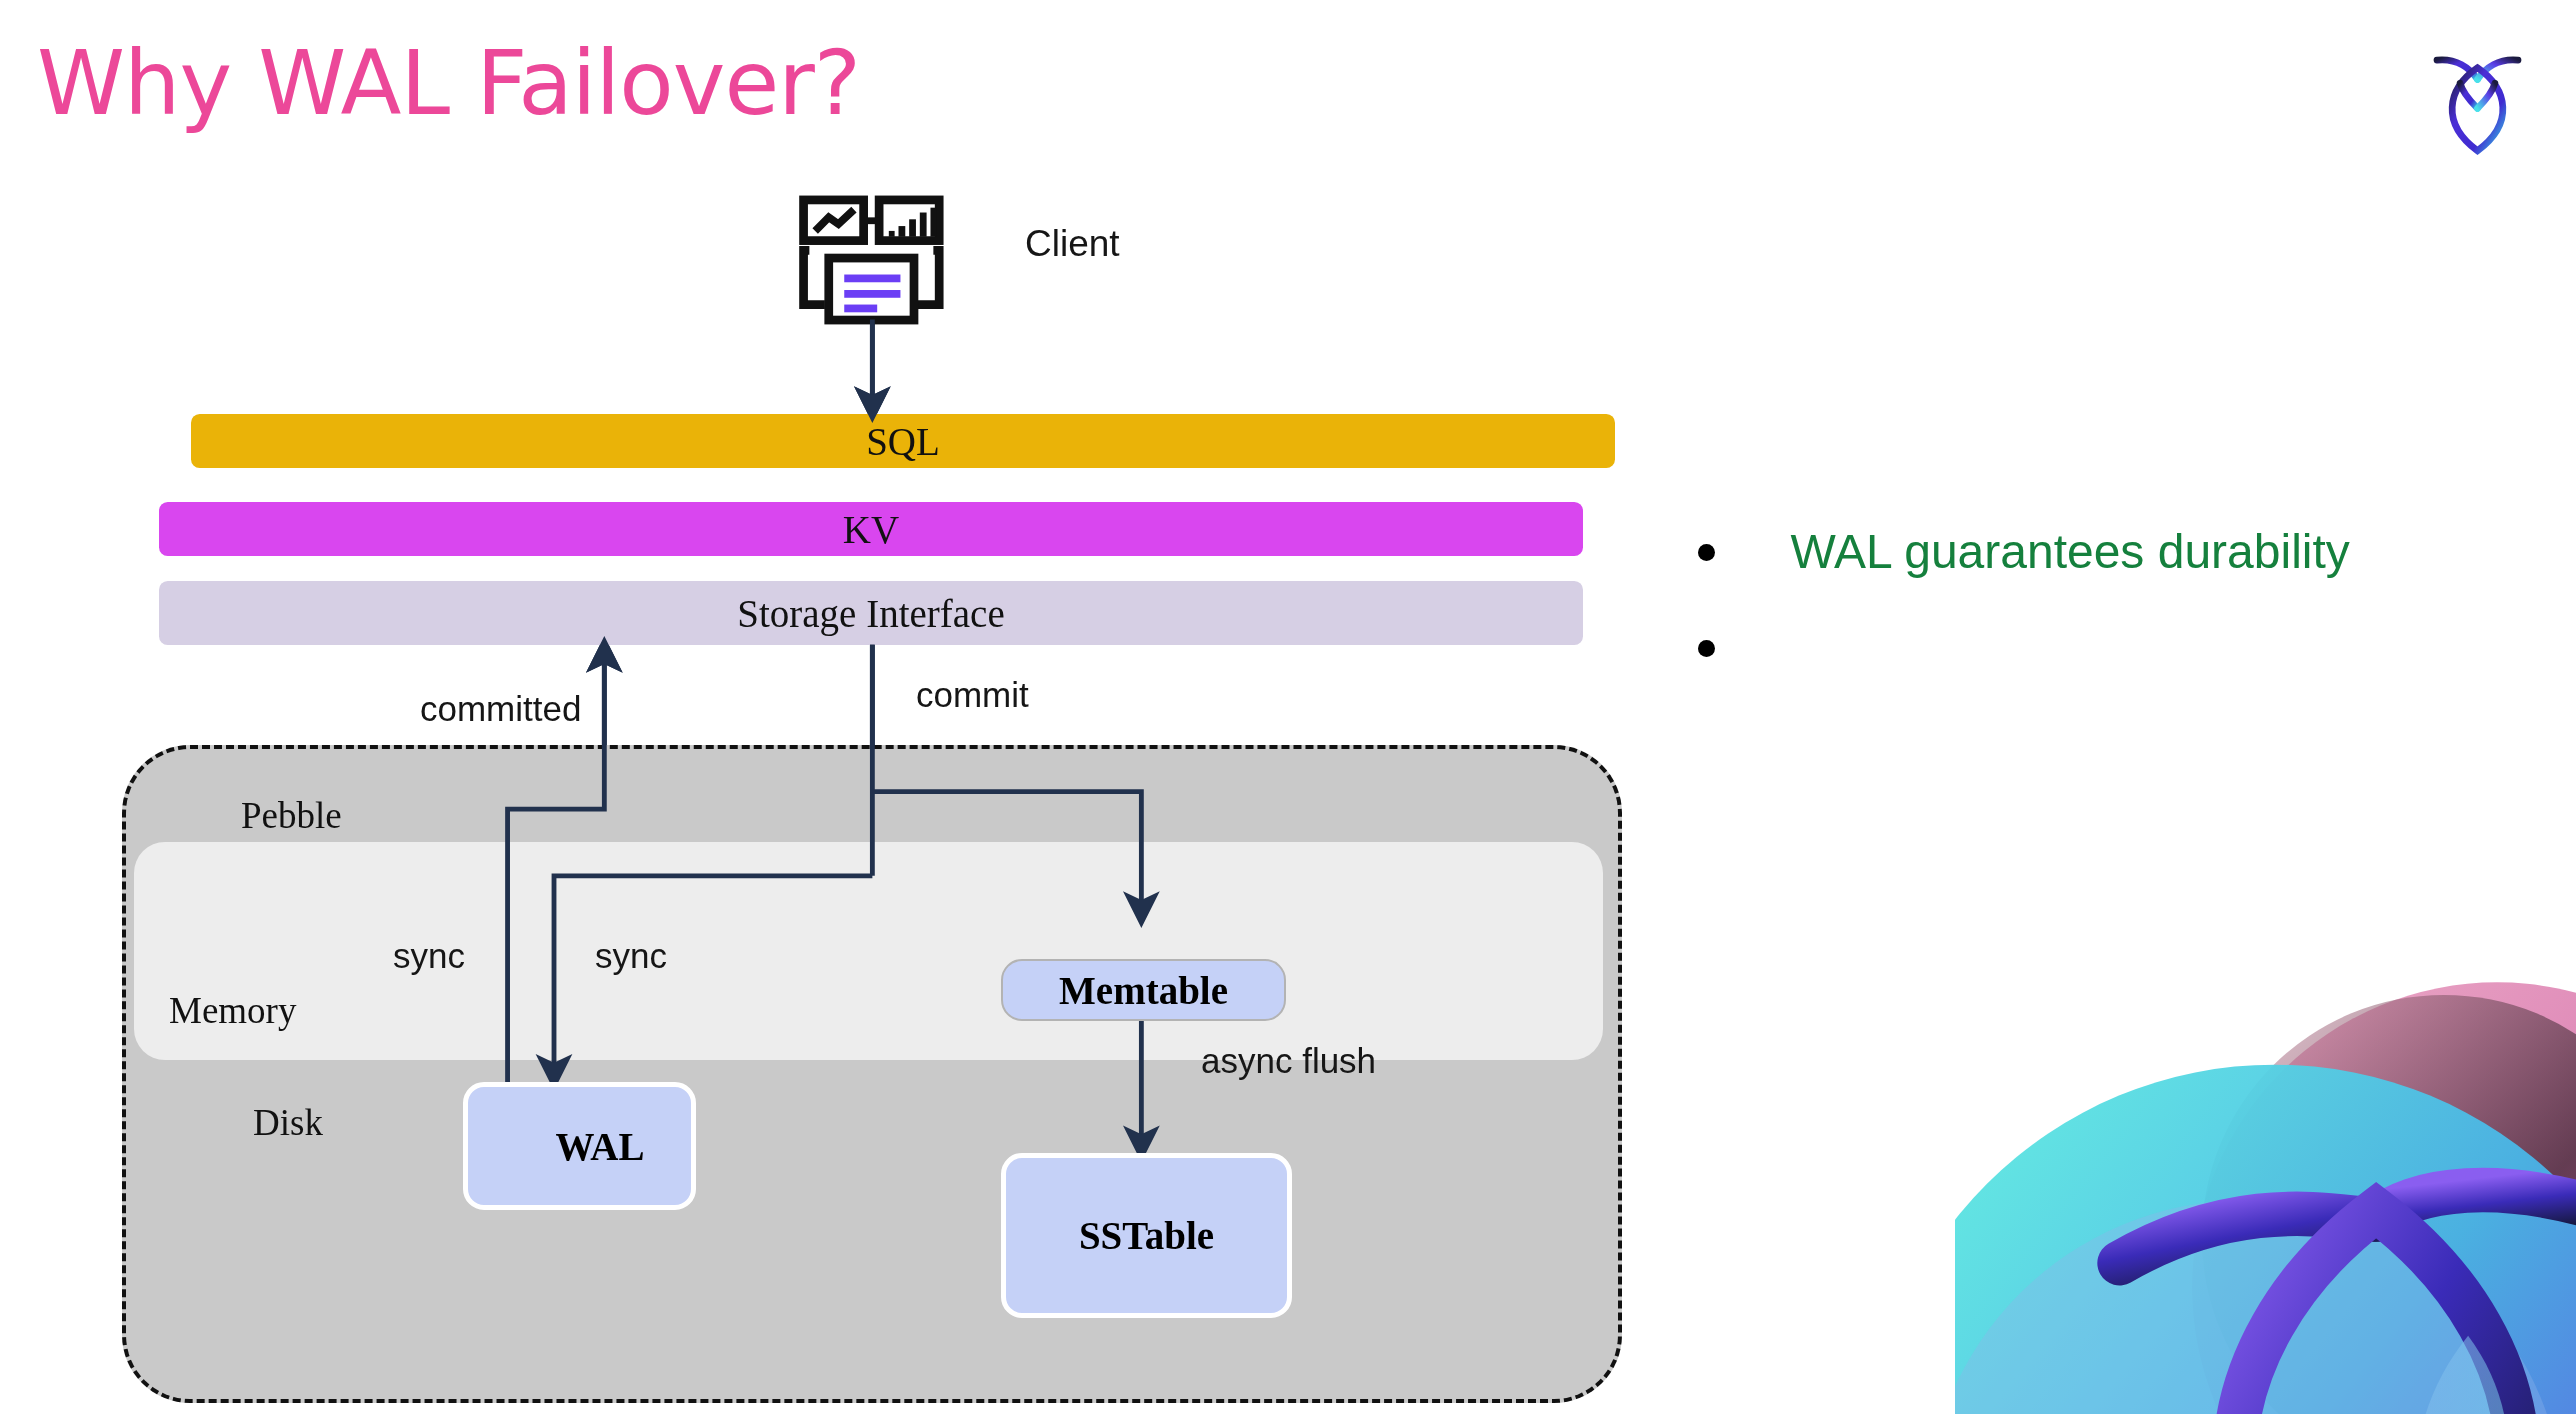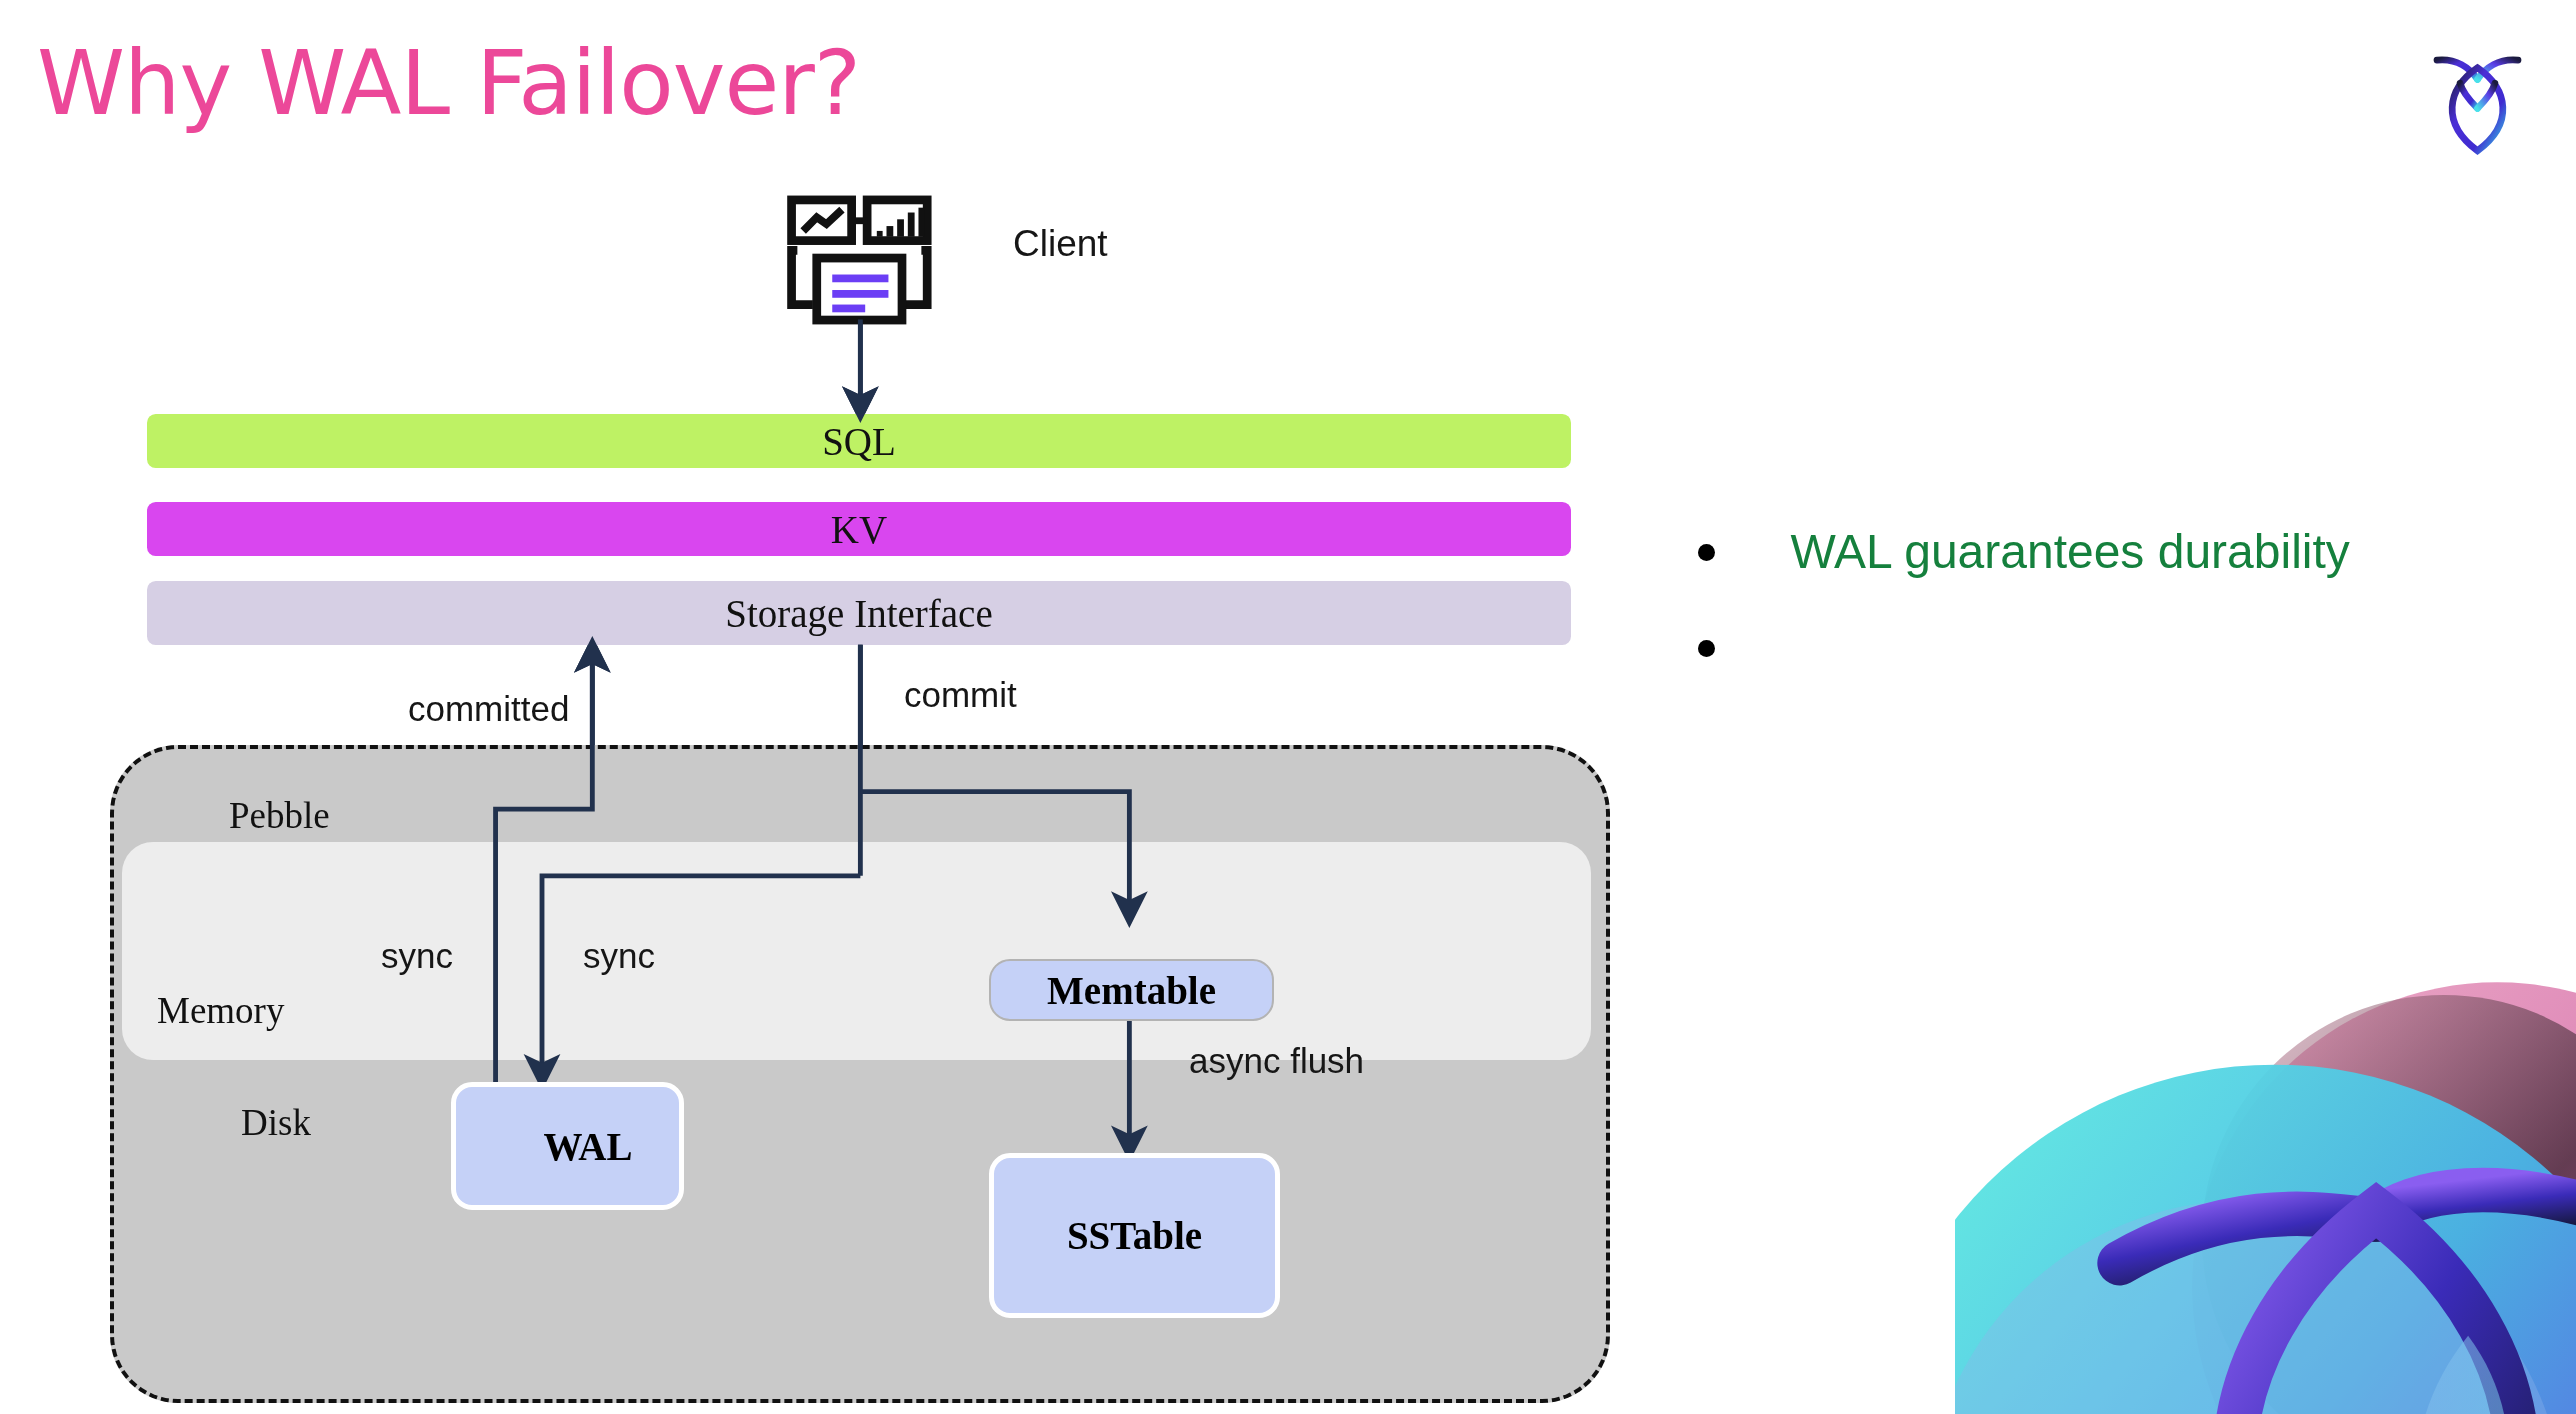--- a/index.html
+++ b/index.html
@@ -15,21 +15,21 @@
   }
 
   
   #brand-logo{position:absolute; left:2410px; top:35px; width:135px; height:135px;}
 
   
   #watermark{position:absolute; left:1955px; top:929px; width:639px; height:494px;
              overflow:hidden; pointer-events:none;}
 
   
-  #diagram{position:absolute; left:4px; top:0; width:1645px; height:1415px;}
+  #diagram{position:absolute; left:16px; top:0; width:1645px; height:1415px;}
 
   
   .layer-bar{position:absolute; border-radius:8.7px; display:flex;
              align-items:center; justify-content:center;
              font-family:"Liberation Serif", serif; font-size:39px; color:#111;}
   #bar-sql{left:143px; top:414px; width:1424px; height:54px;}
   #bar-kv{left:143px; top:502px;  width:1424px; height:54px;}
   #bar-storage{left:143px; top:581px; width:1424px; height:64px;}
 
   
@@ -192,21 +192,21 @@
       <rect x="40" y="66" width="88" height="64" fill="#fff" stroke="#111" stroke-width="9"></rect>
       <g fill="#6b3ef5">
         <rect x="56" y="83" width="58" height="8"></rect>
         <rect x="56" y="99" width="58" height="8"></rect>
         <rect x="56" y="114" width="34" height="8"></rect>
       </g>
     </svg>
   </div>
   <div class="edge-label" id="lbl-client">Client</div>
 
-  <div class="layer-bar" id="bar-sql" style="background:#bef264;">
+  <div class="layer-bar" id="bar-sql" style="background:#eab308;margin-left:32px;">
     <span>SQL</span>
   </div>
   <div class="layer-bar" id="bar-kv" style="background:#d946ef;">
     <span>KV</span>
   </div>
   <div class="layer-bar" id="bar-storage" style="background:#d6cfe4;">
     <span>Storage Interface</span>
   </div>
 
   <div id="pebble-box"></div>

